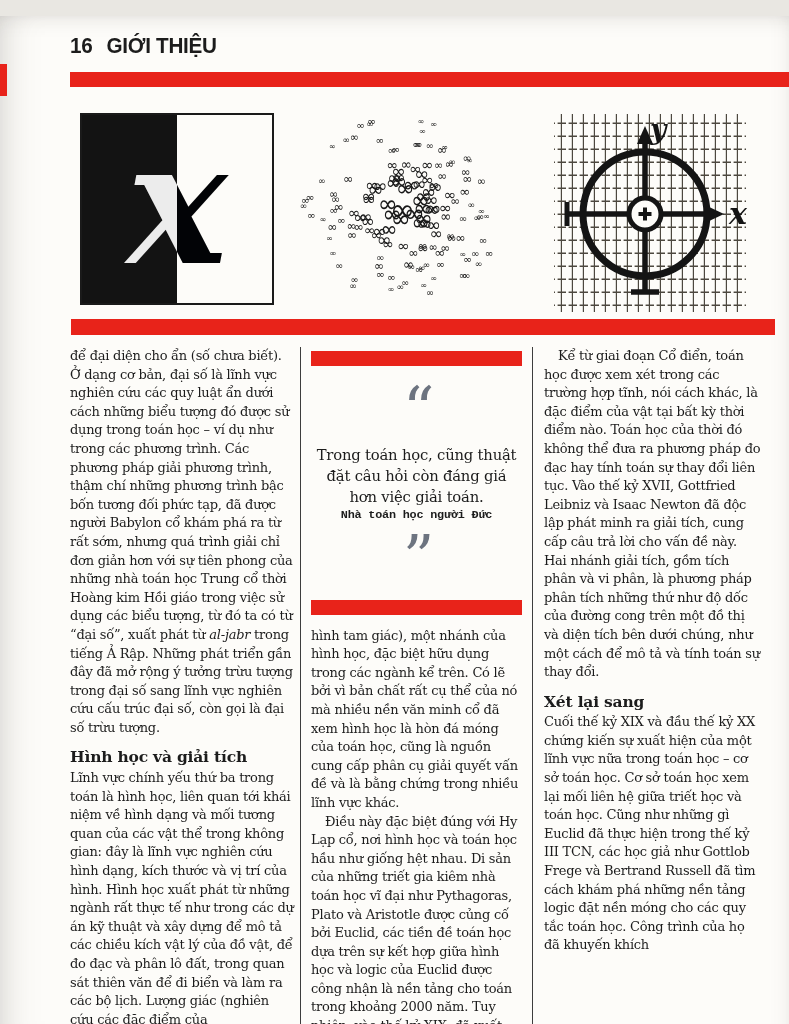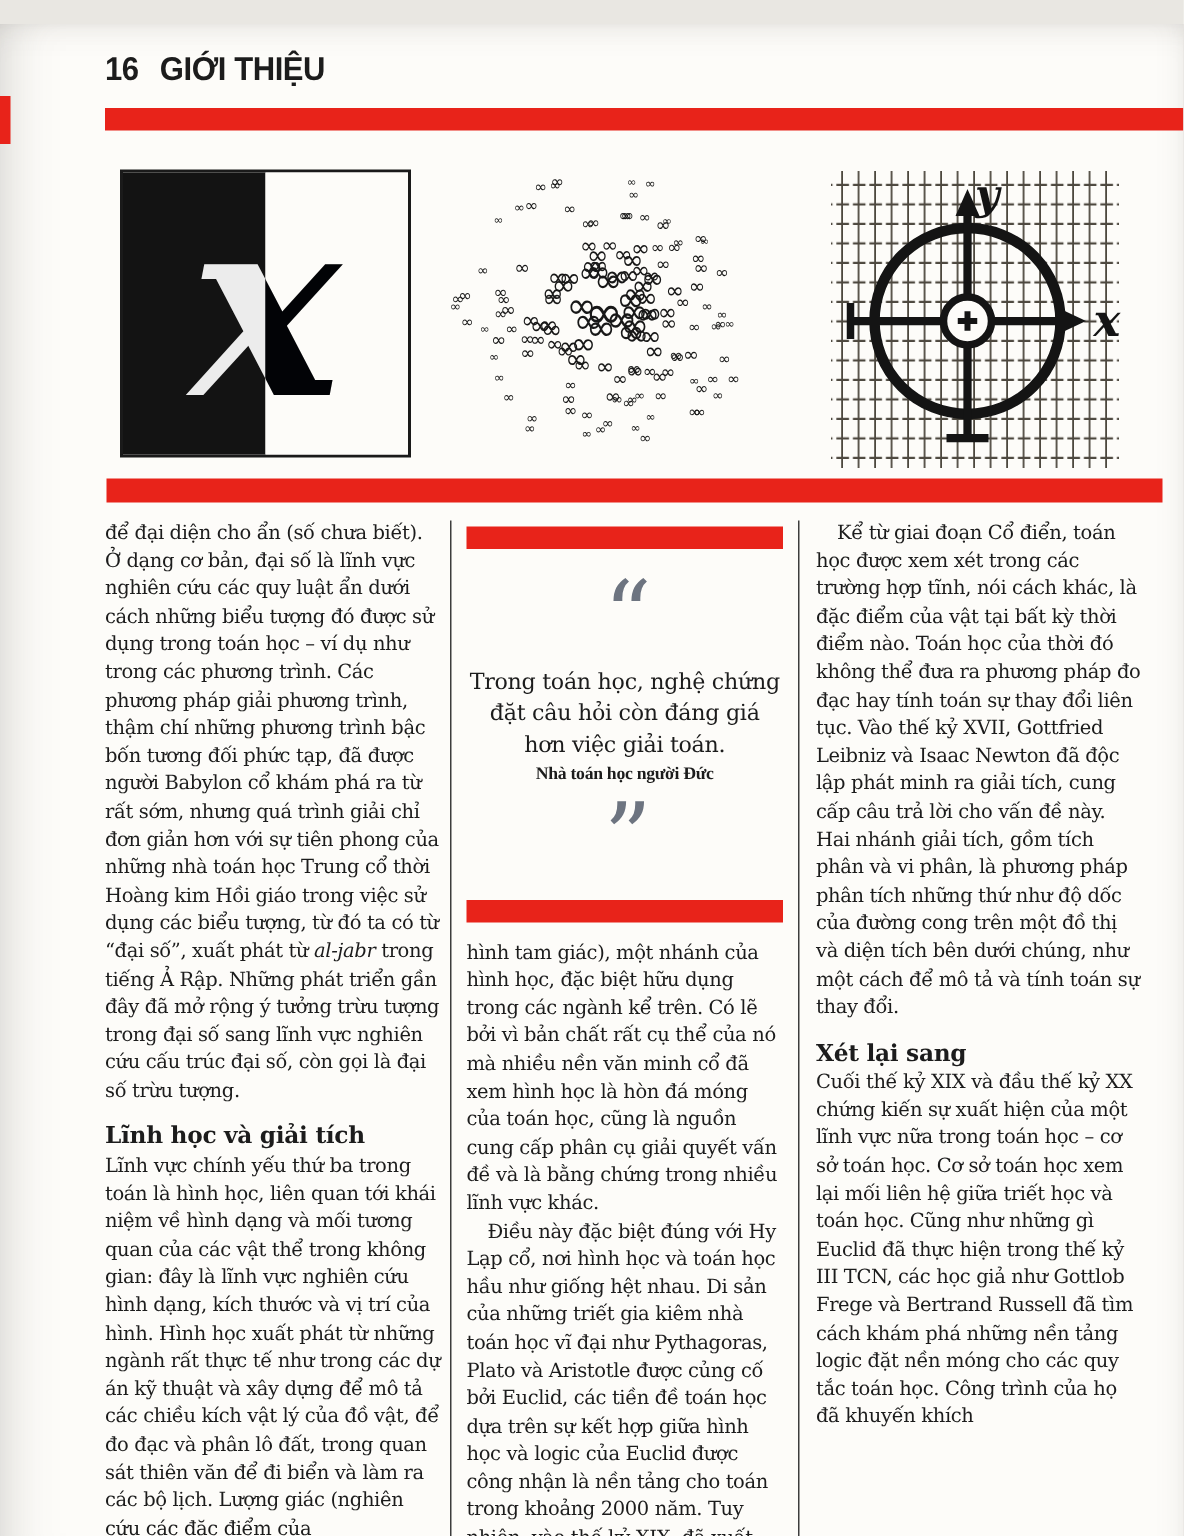--- a/index.html
+++ b/index.html
@@ -40,21 +40,21 @@
   .col h3{margin:11px 0 2px;font-size:15.5px;letter-spacing:-.2px;}
   .ital{font-style:italic;}
   
   .pq{margin:4px 0 12px;text-align:center;}
   .pq .bar{height:15px;background:#e8231a;margin:2px 0;}
   .pq .qmark{display:block;font-size:62px;line-height:.9;color:#6d7480;font-family:"DejaVu Serif",serif;letter-spacing:-4px;}
   .pq .qmark.open{margin-top:16px;}
   .pq .qmark.close{margin:6px 0 14px;}
   .pq .qtext{font-size:14.8px;line-height:21px;letter-spacing:-.2px;margin-top:6px;}
   .pq .qauthor{font-weight:bold;font-size:16px;line-height:22px;}
-  .pq .qrole{font-weight:bold;font-size:11.8px;line-height:17px;font-family:Liberation Serif, serif;letter-spacing:-.2px;}
+  .pq .qrole{font-weight:bold;font-size:11.8px;line-height:17px;font-family:Liberation Mono, monospace;letter-spacing:-.2px;}
 </style>
 </head>
 <body>
 
 <div class="page">
 
   <div class="spine-mark"></div>
 
   <div class="hdr">
     <span>16</span>
@@ -233,29 +233,29 @@
       <text x="99" y="28" font-size="28" font-style="italic" font-weight="bold" font-family="DejaVu Serif, serif" fill="#141414">y</text>
     </svg>
   </div>
 
   <div class="rule2"></div>
 
   <div class="textcols">
 
     <div class="col left">
       <p><span>để đại diện cho ẩn (số chưa biết). Ở dạng cơ bản, đại số là lĩnh vực nghiên cứu các quy luật ẩn dưới cách những biểu tượng đó được sử dụng trong toán học – ví dụ như trong các phương trình. Các phương pháp giải phương trình, thậm chí những phương trình bậc bốn tương đối phức tạp, đã được người Babylon cổ khám phá ra từ rất sớm, nhưng quá trình giải chỉ đơn giản hơn với sự tiên phong của những nhà toán học Trung cổ thời Hoàng kim Hồi giáo trong việc sử dụng các biểu tượng, từ đó ta có từ “đại số”, xuất phát từ </span><span class="ital">al-jabr</span><span> trong tiếng Ả Rập. Những phát triển gần đây đã mở rộng ý tưởng trừu tượng trong đại số sang lĩnh vực nghiên cứu cấu trúc đại số, còn gọi là đại số trừu tượng.</span></p>
-      <h3>Lĩnh học và giải tích</h3>
+      <h3>Hình học và giải tích</h3>
       <p>Lĩnh vực chính yếu thứ ba trong toán là hình học, liên quan tới khái niệm về hình dạng và mối tương quan của các vật thể trong không gian: đây là lĩnh vực nghiên cứu hình dạng, kích thước và vị trí của hình. Hình học xuất phát từ những ngành rất thực tế như trong các dự án kỹ thuật và xây dựng để mô tả các chiều kích vật lý của đồ vật, để đo đạc và phân lô đất, trong quan sát thiên văn để đi biển và làm ra các bộ lịch. Lượng giác (nghiên cứu các đặc điểm của</p>
     </div>
 
     <div class="col mid">
       <div class="pq">
         <div class="bar"></div>
         <span class="qmark open">“</span>
-        <div class="qtext">Trong toán học, nghệ chứng đặt câu hỏi còn đáng giá hơn việc giải toán.</div>
+        <div class="qtext">Trong toán học, cũng thuật đặt câu hỏi còn đáng giá hơn việc giải toán.</div>
         <div class="qrole">Nhà toán học người Đức</div>
         <span class="qmark close">”</span>
         <div class="bar"></div>
       </div>
       <p>hình tam giác), một nhánh của hình học, đặc biệt hữu dụng trong các ngành kể trên. Có lẽ bởi vì bản chất rất cụ thể của nó mà nhiều nền văn minh cổ đã xem hình học là hòn đá móng của toán học, cũng là nguồn cung cấp phân cụ giải quyết vấn đề và là bằng chứng trong nhiều lĩnh vực khác.</p>
       <p class="indent">Điều này đặc biệt đúng với Hy Lạp cổ, nơi hình học và toán học hầu như giống hệt nhau. Di sản của những triết gia kiêm nhà toán học vĩ đại như Pythagoras, Plato và Aristotle được củng cố bởi Euclid, các tiền đề toán học dựa trên sự kết hợp giữa hình học và logic của Euclid được công nhận là nền tảng cho toán trong khoảng 2000 năm. Tuy nhiên, vào thế kỷ XIX, đã xuất hiện những quy luật thay thế</p>
     </div>
 
     <div class="col right">
       <p class="indent">Kể từ giai đoạn Cổ điển, toán học được xem xét trong các trường hợp tĩnh, nói cách khác, là đặc điểm của vật tại bất kỳ thời điểm nào. Toán học của thời đó không thể đưa ra phương pháp đo đạc hay tính toán sự thay đổi liên tục. Vào thế kỷ XVII, Gottfried Leibniz và Isaac Newton đã độc lập phát minh ra giải tích, cung cấp câu trả lời cho vấn đề này. Hai nhánh giải tích, gồm tích phân và vi phân, là phương pháp phân tích những thứ như độ dốc của đường cong trên một đồ thị và diện tích bên dưới chúng, như một cách để mô tả và tính toán sự thay đổi.</p>

